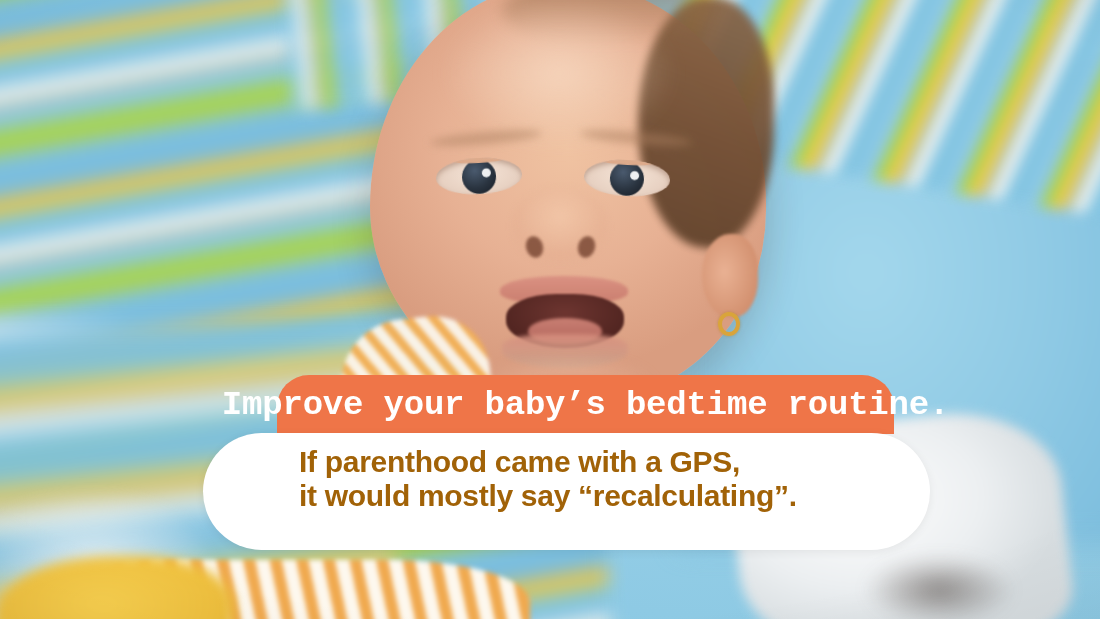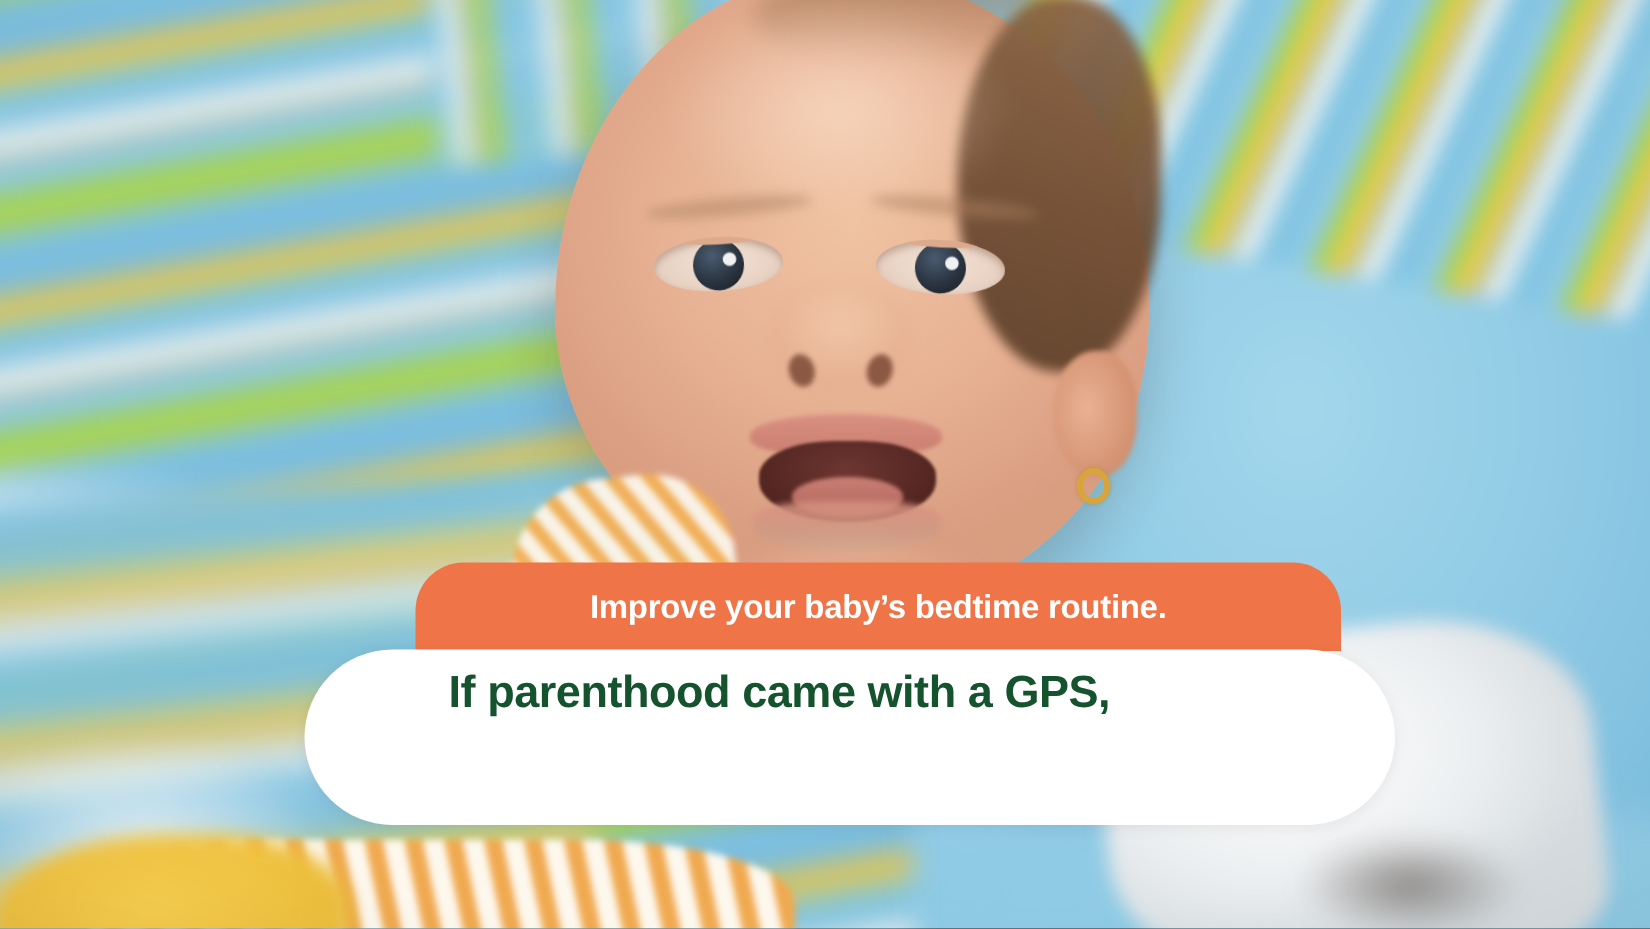--- a/index.html
+++ b/index.html
@@ -291,40 +291,40 @@
     position:absolute;
     left:277px; top:375px;
     width:617px; height:59px;
     background:#ef7548;
     border-radius:32px 32px 0 0;
     display:flex; align-items:center; justify-content:center;
     z-index:5;
   }
   .headline-text{
     color:#ffffff;
-    font-family:Liberation Sans, sans-serif;
+    font-family:Liberation Mono, monospace;
     font-weight:700;
-    font-size:22px;
+    font-size:34px;
     letter-spacing:-.2px;
     white-space:nowrap;
     line-height:1;
   }
 
   .quote-card{
     position:absolute;
     left:203px; top:433px;
     width:727px; height:117px;
     background:#ffffff;
     border-radius:59px;
     z-index:6;
     padding:12px 60px 0 96px;
     box-shadow: 0 2px 10px rgba(0,0,0,.07);
   }
   .quote-line{
-    color:#14532d;
+    color:#a16207;
     font-family:"Liberation Sans", sans-serif;
     font-weight:700;
     font-size:30px;
     line-height:34px;
     letter-spacing:-.3px;
     white-space:nowrap;
   }
   .quote-author{
     color:#2e7095;
     font-family:"Liberation Sans", sans-serif;
@@ -396,15 +396,16 @@
     <div class="swaddle-dark"></div>
     <div class="vignette"></div>
   </div>
 
   <div class="headline-bar">
     <div class="headline-text">Improve your baby’s bedtime routine.</div>
   </div>
 
   <div class="quote-card">
     <div class="quote-line">If parenthood came with a GPS,</div>
+    <div class="quote-line">it would mostly say “recalculating”.</div>
   </div>
 
 </div>
 
 </body></html>

